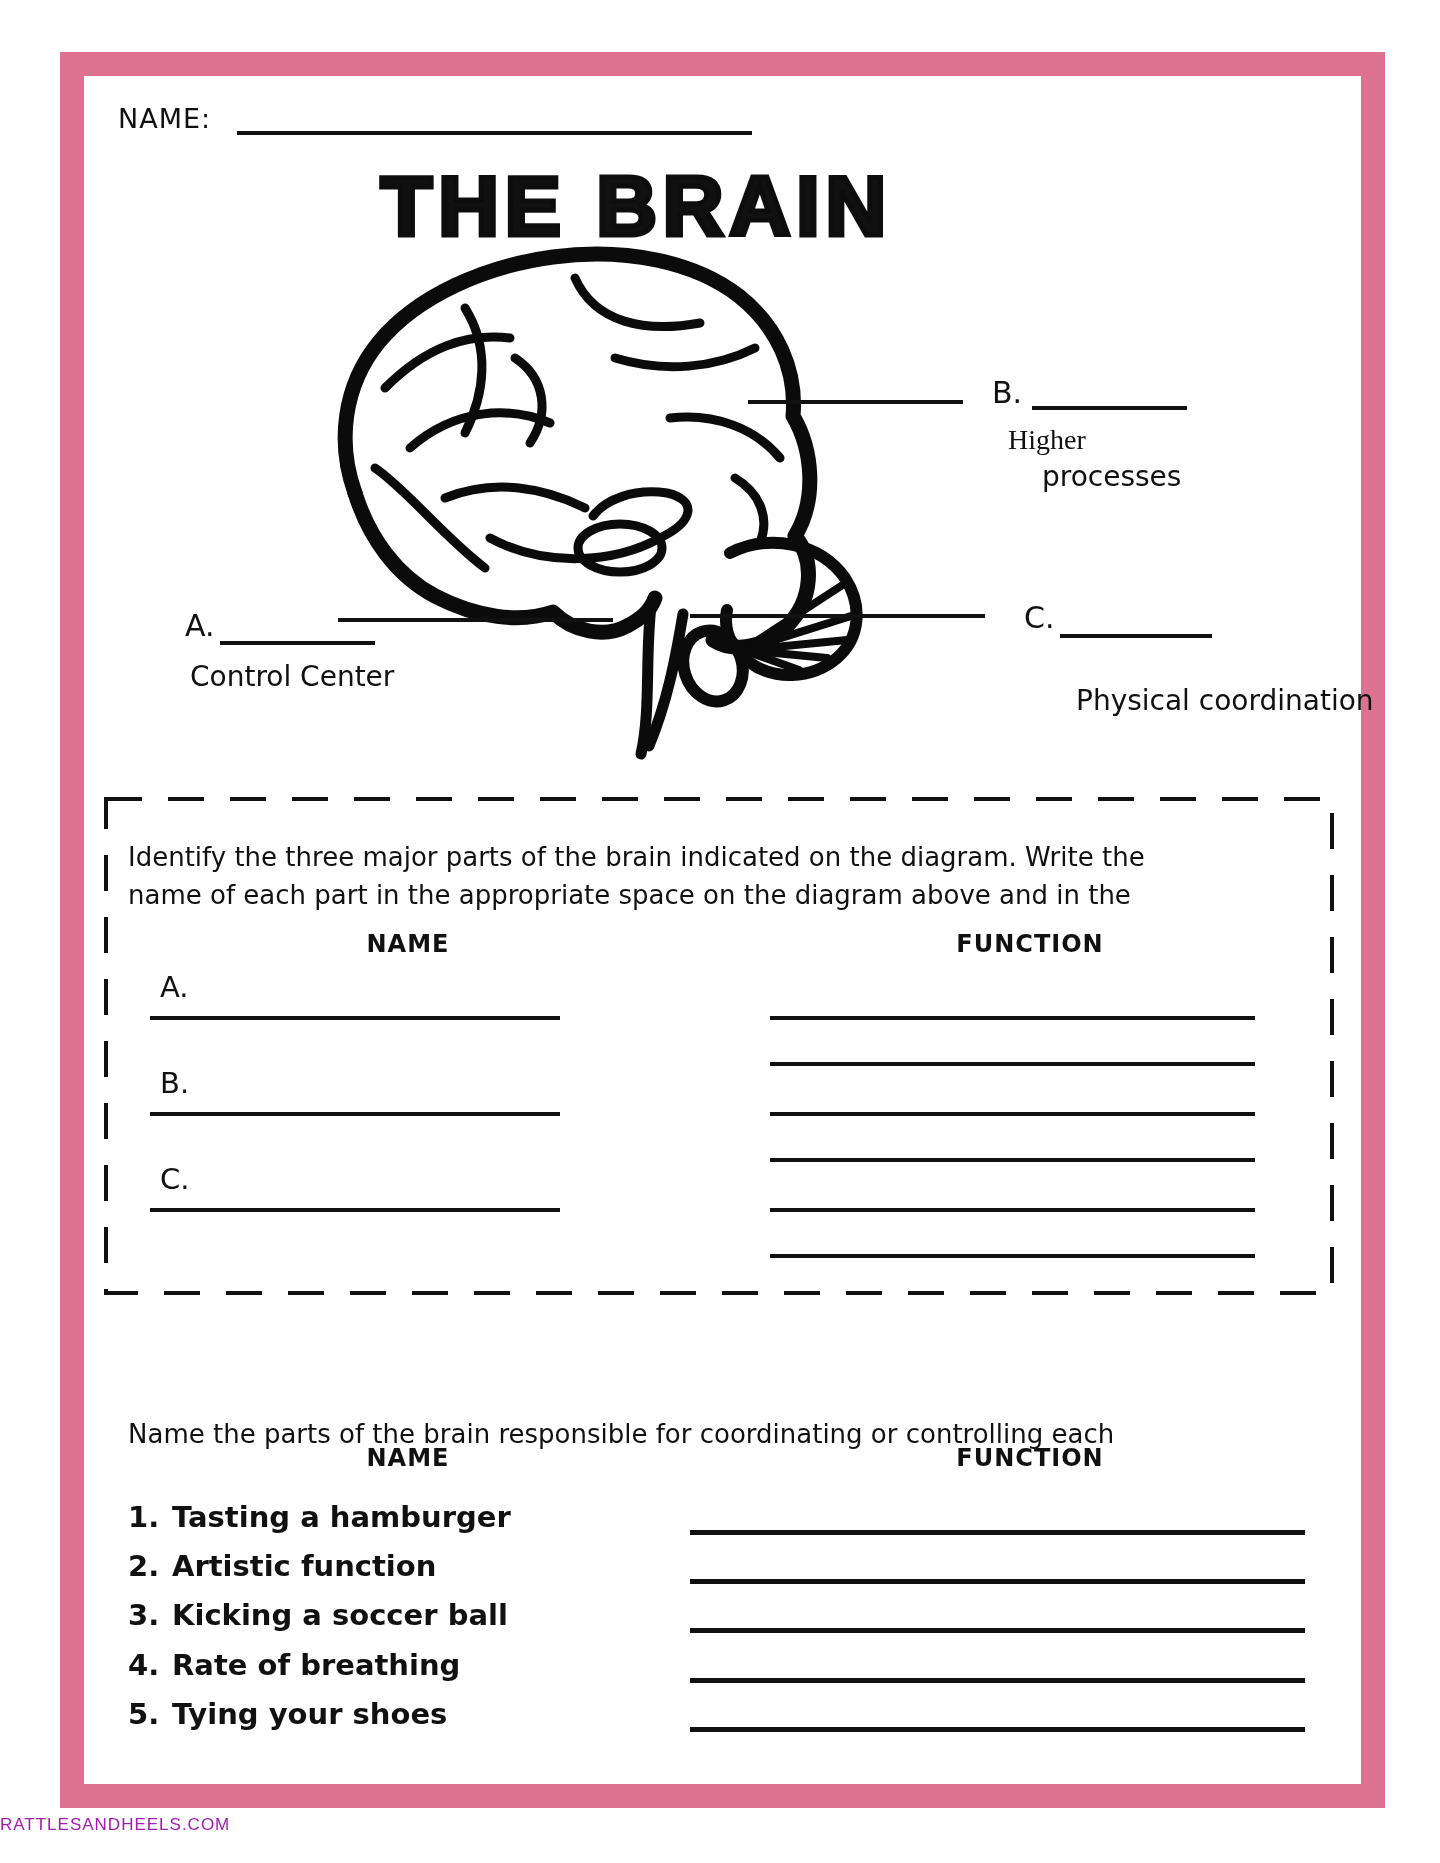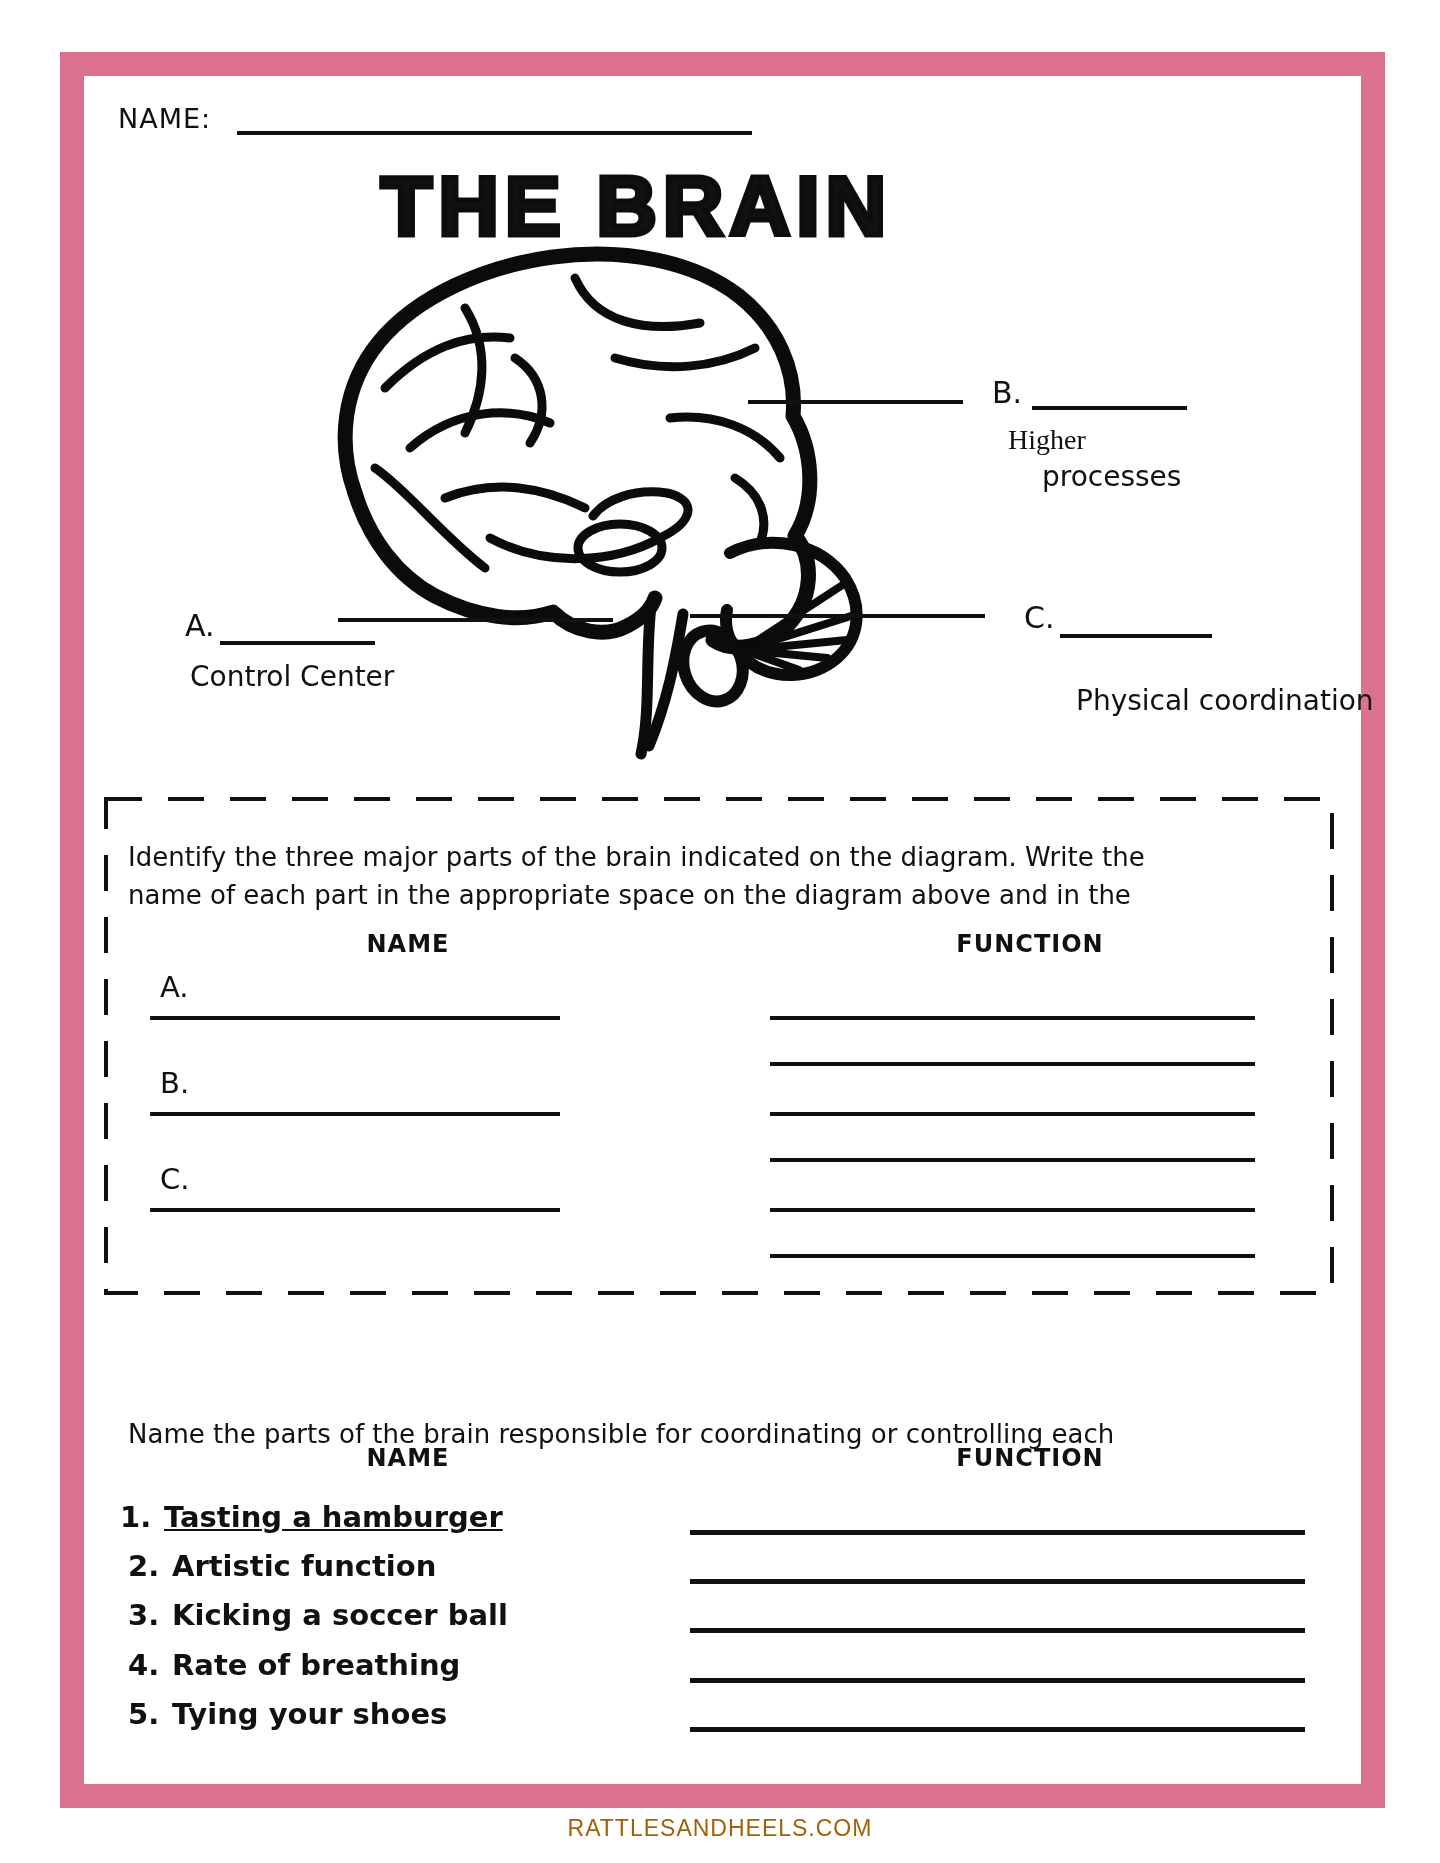--- a/index.html
+++ b/index.html
@@ -73,25 +73,25 @@
     width: 240px;
   }
 
   .row-letter { font-size: 29px; }
 
   .item { font-size: 29px; font-weight: bold; white-space: nowrap; }
   .item .num { display: inline-block; width: 44px; }
 
   .footer {
     left: 0; top: 1815px; width: 1440px;
-    text-align: center;
+    text-align: left;
     font-family: "Liberation Sans", sans-serif;
-    font-size: 23px;
+    font-size: 17px;
     letter-spacing: 1px;
-    color: #a16207;
+    color: #a21caf;
   }
 
   svg { display: block; }
 </style>
 </head>
 <body>
 
 <div class="page">
 
   <div class="frame"></div>
@@ -177,21 +177,21 @@
   <div class="abs blank" style="left:770px; top:1208px; width:485px;"></div>
   <div class="abs blank" style="left:770px; top:1254px; width:485px;"></div>
 
   <div class="abs hw instr" style="left:128px; top:1415px;">
     <div>Name the parts of the brain responsible for coordinating or controlling each</div>
   </div>
 
   <div class="abs hw col-header" style="left:288px; top:1444px;">NAME</div>
   <div class="abs hw col-header" style="left:910px; top:1444px;">FUNCTION</div>
 
-  <div class="abs hw item" style="left:120px; top:1500px;text-decoration:underline;">
+  <div class="abs hw item" style="left:128px; top:1500px;">
     <span class="num">1.</span><span>Tasting a hamburger</span>
   </div>
   <div class="abs hw item" style="left:128px; top:1549px;">
     <span class="num">2.</span><span>Artistic function</span>
   </div>
   <div class="abs hw item" style="left:128px; top:1598px;">
     <span class="num">3.</span><span>Kicking a soccer ball</span>
   </div>
   <div class="abs hw item" style="left:128px; top:1648px;">
     <span class="num">4.</span><span>Rate of breathing</span>

